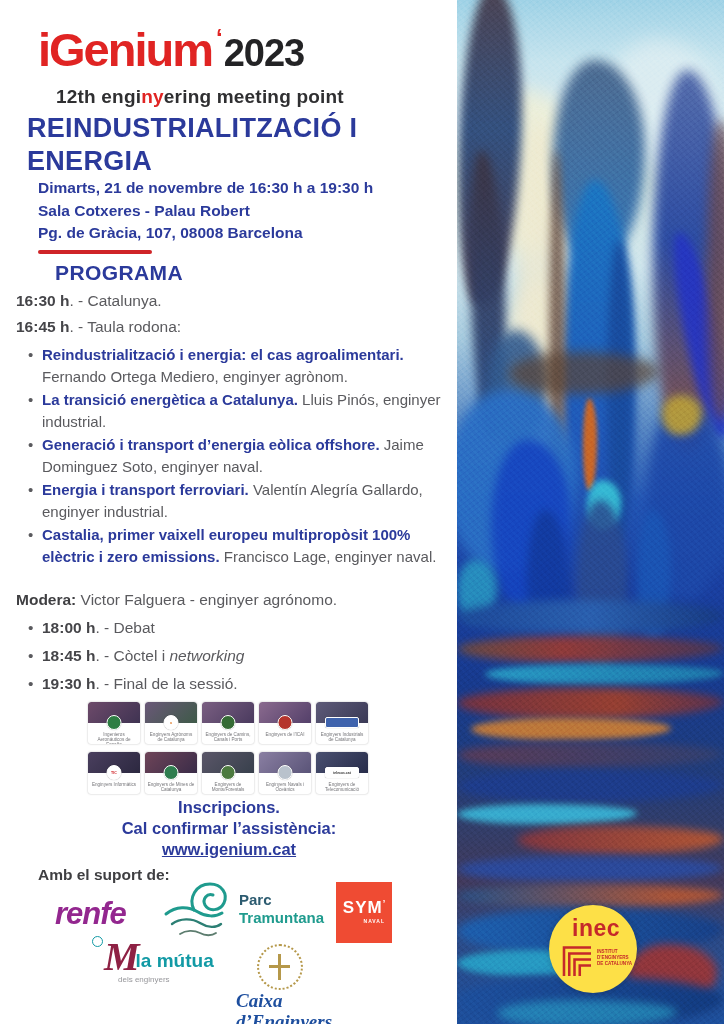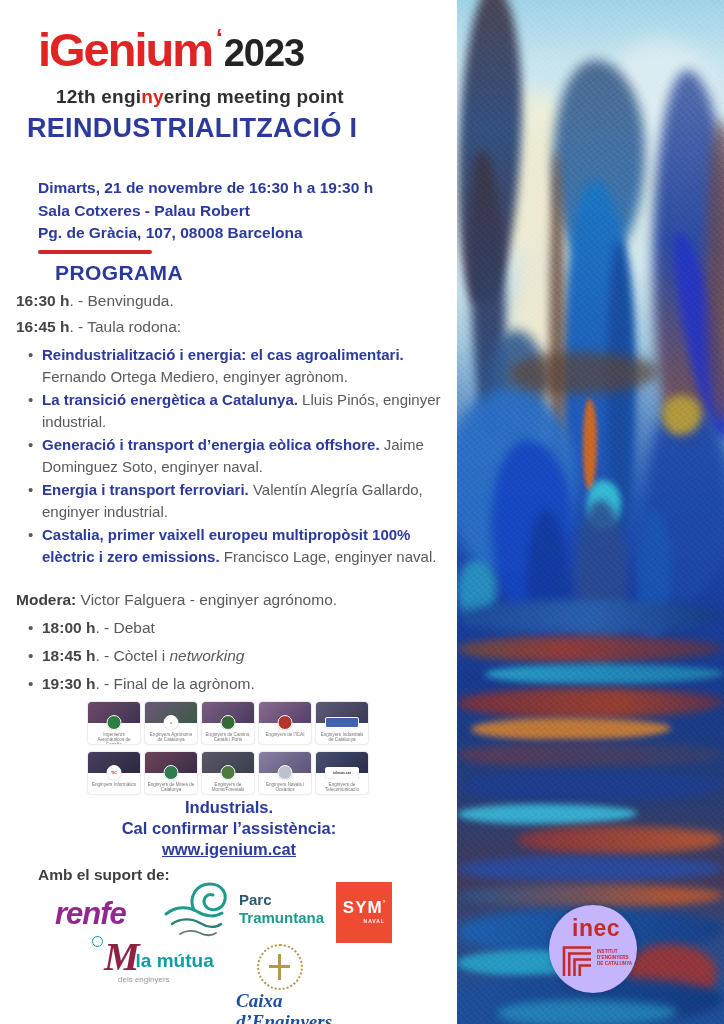--- a/index.html
+++ b/index.html
@@ -88,72 +88,73 @@
        background:linear-gradient(180deg,#9fd2e6 0%,#c6e4ee 6%,#d8eaf0 12%,#d4e6e0 18%,#cfe5ec 26%,
        #a6cade 33%,#5d8cc4 41%,#2356b4 49%,#1a3fa0 57%,#173a8e 66%,#1d3c7e 74%,#323d68 81%,
        #42395a 86%,#2c4a86 92%,#1d4f9c 100%);}
   #art::after{content:"";position:absolute;inset:0;
        background:repeating-linear-gradient(48deg,rgba(255,255,255,.05) 0 2px,rgba(0,0,0,0) 2px 5px),
                   repeating-linear-gradient(-37deg,rgba(0,0,0,.07) 0 1px,rgba(0,0,0,0) 1px 4px);
        mix-blend-mode:overlay;pointer-events:none;}
   .blob{position:absolute;border-radius:45% 55% 50% 40%/50% 45% 55% 50%;}
 
   
-  .inec{position:absolute;left:549px;top:905px;width:88px;height:88px;background:#c4b5fd;border-radius:50%;
+  .inec{position:absolute;left:549px;top:905px;width:88px;height:88px;background:#fde047;border-radius:50%;
         box-shadow:0 0 6px rgba(0,0,0,.2);}
   .inec-name{position:absolute;left:23px;top:10px;font-size:23px;font-weight:700;color:#c5292a;letter-spacing:.5px;}
   .inec-chevron{position:absolute;left:9px;top:36px;}
   .inec-sub{position:absolute;left:48px;top:44px;font-size:4.6px;line-height:5.8px;color:#c5292a;font-weight:700;}
 </style>
 </head>
 <body>
 
 <div class="poster">
 
   <div class="brand">
     <span class="brand-name">iGenium</span><span class="brand-apos">‘</span><span class="brand-year">2023</span>
   </div>
   <div class="tagline">
     <span>12th engi</span><span class="red">ny</span><span>ering meeting point</span>
   </div>
 
   <h1 class="title">
     <span>REINDUSTRIALITZACIÓ I</span><br>
+    <span>ENERGIA</span>
   </h1>
   <div class="info">
     <div>Dimarts, 21 de novembre de 16:30 h a 19:30 h</div>
     <div>Sala Cotxeres - Palau Robert</div>
     <div>Pg. de Gràcia, 107, 08008 Barcelona</div>
   </div>
   <div class="rule"></div>
 
   <h2 class="prog-heading">PROGRAMA</h2>
   <div class="sched-line s1">
-    <span class="time">16:30 h</span><span>. - Benvinguda.</span>
+    <span class="time">16:30 h</span><span>. - Catalunya.</span>
   </div>
   <div class="sched-line s2">
     <span class="time">16:45 h</span><span>. -  Taula rodona:</span>
   </div>
 
   <ul id="talks">
       <li><span class="t-title">Reindustrialització i energia: el cas agroalimentari.</span><span class="t-plain"> Fernando Ortega Mediero, enginyer agrònom.</span></li>
       <li><span class="t-title">La transició energètica a Catalunya.</span><span class="t-plain"> Lluis Pinós, enginyer industrial.</span></li>
       <li><span class="t-title upright">Generació i transport d’energia eòlica </span><span class="t-title">offshore.</span><span class="t-plain"> Jaime Dominguez Soto, enginyer naval.</span></li>
       <li><span class="t-title">Energia i transport ferroviari.</span><span class="t-plain"> Valentín Alegría Gallardo, enginyer industrial.</span></li>
       <li><span class="t-title"> Castalia, primer vaixell europeu multipropòsit 100% elèctric i zero emissions.</span><span class="t-plain"> Francisco Lage, enginyer naval.</span></li>
     </ul>
 
   <div class="modera">
     <span class="mb">Modera:</span><span> Victor Falguera - enginyer agrónomo.</span>
   </div>
 
   <ul id="late">
       <li><span class="time">18:00 h</span><span>. - Debat</span></li>
       <li><span class="time">18:45 h</span><span>. - Còctel i </span><i>networking</i></li>
-      <li><span class="time">19:30 h</span><span>. - Final de la agrònom.</span></li>
+      <li><span class="time">19:30 h</span><span>. - Final de la sessió.</span></li>
     </ul>
 
   <div id="assoc-grid">
       <div class="assoc-card">
         <div class="assoc-img" style="background: linear-gradient(135deg, rgb(109, 74, 106), rgb(63, 51, 82));"></div>
         <div class="assoc-badge" style="background: rgb(46, 125, 67); color: rgb(255, 255, 255);"></div>
         <div class="assoc-label">Ingenieros Aeronáuticos de España</div>
       </div>
       <div class="assoc-card">
         <div class="assoc-img" style="background: linear-gradient(135deg, rgb(106, 88, 120), rgb(62, 90, 72));"></div>
@@ -196,21 +197,21 @@
         <div class="assoc-label">Enginyers Navals i Oceànics</div>
       </div>
       <div class="assoc-card">
         <div class="assoc-img" style="background: linear-gradient(135deg, rgb(74, 80, 112), rgb(39, 44, 74));"></div>
         <div class="assoc-badge pill" style="background: rgb(255, 255, 255); color: rgb(51, 51, 51);">telecos.cat</div>
         <div class="assoc-label">Enginyers de Telecomunicació</div>
       </div>
     </div>
 
   <div class="inscriptions">
-    <div>Industrials.</div>
+    <div>Inscripcions.</div>
     <div>Cal confirmar l’assistència:</div>
     <div><a>www.igenium.cat</a></div>
   </div>
 
   <div class="support-label">Amb el suport de:</div>
 
   <div class="renfe">renfe</div>
 
   <div class="parc">
     <svg width="78" height="66" viewBox="0 0 78 66">

